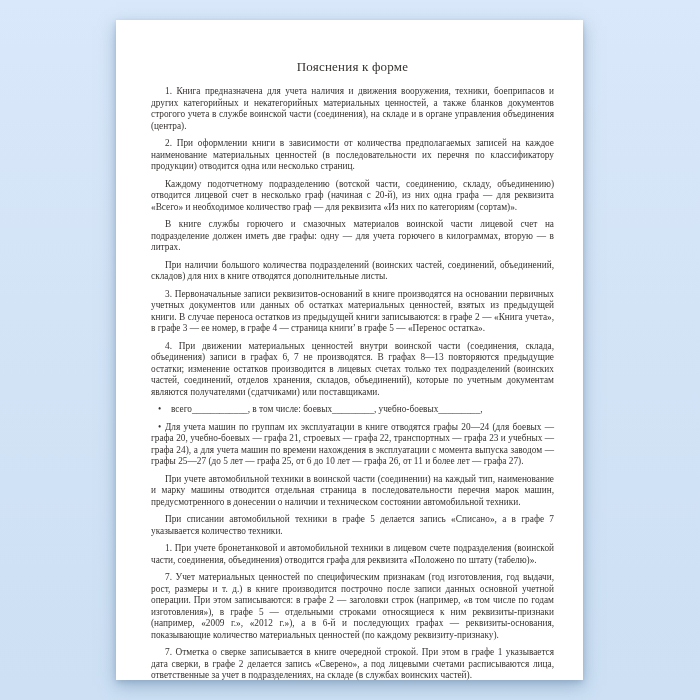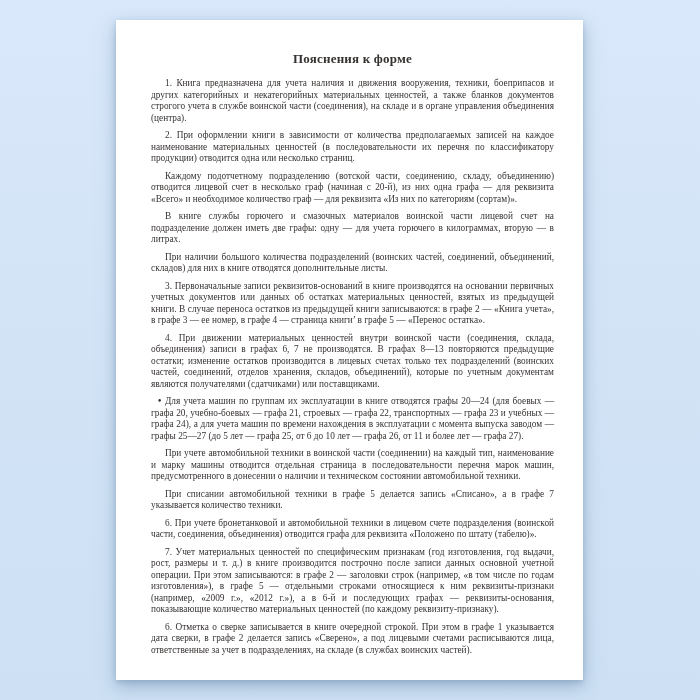--- a/index.html
+++ b/index.html
@@ -17,25 +17,25 @@
     position: absolute;
     left: 116px; top: 20px;
     width: 467px; height: 660px;
     box-sizing: border-box;
     background: #ffffff;
     box-shadow: 0 6px 16px rgba(108, 140, 173, 0.55),
                 0 2px 5px rgba(108, 140, 173, 0.35);
     padding: 27px 23px 0 29px;
   }
   .doc-title {
-    margin: 4px 0 11px 0;
+    margin: 12px 0 11px 0;
     text-align: center;
     font-size: 13px;
     line-height: 16px;
-    font-weight: bold;
+    font-weight: normal;
     color: var(--ink);
     letter-spacing: 0.2px;
   }
   .doc-body {
     font-size: 9.3px;
     line-height: 11.5px;
     color: var(--ink);
     text-align: justify;
     hyphens: auto;
     -webkit-hyphens: auto;
@@ -61,22 +61,22 @@
 <div class="paper" style="background: rgb(255, 255, 255);">
   <h1 class="doc-title">Пояснения к форме</h1>
   <div class="doc-body">
       <p class="para"><span>1. Книга предназначена для учета наличия и движения вооружения, техники, боеприпасов и других категорийных и некатегорийных материальных ценностей, а также бланков документов строгого учета в службе воинской части (соединения), на складе и в органе управления объединения (центра).</span></p>
       <p class="para"><span>2. При оформлении книги в зависимости от количества предполагаемых записей на каждое наименование материальных ценностей (в последовательности их перечня по классификатору продукции) отводится одна или несколько страниц.</span></p>
       <p class="para"><span>Каждому подотчетному подразделению (вотской части, соединению, складу, объединению) отводится лицевой счет в несколько граф (начиная с 20-й), из них одна графа — для реквизита «Всего» и необходимое количество граф — для реквизита «Из них по категориям (сортам)».</span></p>
       <p class="para"><span>В книге службы горючего и смазочных материалов воинской части лицевой счет на подразделение должен иметь две графы: одну — для учета горючего в килограммах, вторую — в литрах.</span></p>
       <p class="para"><span>При наличии большого количества подразделений (воинских частей, соединений, объединений, складов) для них в книге отводятся дополнительные листы.</span></p>
       <p class="para"><span>3. Первоначальные записи реквизитов-оснований в книге производятся на основании первичных учетных документов или данных об остатках материальных ценностей, взятых из предыдущей книги. В случае переноса остатков из предыдущей книги записываются: в графе 2 — «Книга учета», в графе 3 — ее номер, в графе 4 — страница книги’ в графе 5 — «Перенос остатка».</span></p>
       <p class="para"><span>4. При движении материальных ценностей внутри воинской части (соединения, склада, объединения) записи в графах 6, 7 не производятся. В графах 8—13 повторяются предыдущие остатки; изменение остатков производится в лицевых счетах только тех подразделений (воинских частей, соединений, отделов хранения, складов, объединений), которые по учетным документам являются получателями (сдатчиками) или поставщиками.</span></p>
-      <p class="para bullet"><span class="marker">•</span></p>
+      <p class="para bullet"><span class="marker">•</span><span>всего____________, в том числе: боевых_________, учебно-боевых_________,</span></p>
       <p class="para bullet"><span class="marker">•</span></p>
       <p class="para"><span>Для учета машин по группам их эксплуатации в книге отводятся графы 20—24 (для боевых — графа 20, учебно-боевых — графа 21, строевых — графа 22, транспортных — графа 23 и учебных — графа 24), а для учета машин по времени нахождения в эксплуатации с момента выпуска заводом — графы 25—27 (до 5 лет — графа 25, от 6 до 10 лет — графа 26, от 11 и более лет — графа 27).</span></p>
       <p class="para"><span>При учете автомобильной техники в воинской части (соединении) на каждый тип, наименование и марку машины отводится отдельная страница в последовательности перечня марок машин, предусмотренного в донесении о наличии и техническом состоянии автомобильной техники.</span></p>
       <p class="para"><span>При списании автомобильной техники в графе 5 делается запись «Списано», а в графе 7 указывается количество техники.</span></p>
-      <p class="para"><span>6. При учете бронетанковой и автомобильной техники в лицевом счете подразделения (воинской части, соединения, объединения) отводится графа для реквизита «Положено по штату (табелю)».</span></p>
+      <p class="para"><span>1. При учете бронетанковой и автомобильной техники в лицевом счете подразделения (воинской части, соединения, объединения) отводится графа для реквизита «Положено по штату (табелю)».</span></p>
       <p class="para"><span>7. Учет материальных ценностей по специфическим признакам (год изготовления, год выдачи, рост, размеры и т. д.) в книге производится построчно после записи данных основной учетной операции. При этом записываются: в графе 2 — заголовки строк (например, «в том числе по годам изготовления»), в графе 5 — отдельными строками относящиеся к ним реквизиты-признаки (например, «2009 г.», «2012 г.»), а в 6-й и последующих графах — реквизиты-основания, показывающие количество материальных ценностей (по каждому реквизиту-признаку).</span></p>
-      <p class="para"><span>6. Отметка о сверке записывается в книге очередной строкой. При этом в графе 1 указывается дата сверки, в графе 2 делается запись «Сверено», а под лицевыми счетами расписываются лица, ответственные за учет в подразделениях, на складе (в службах воинских частей).</span></p>
+      <p class="para"><span>7. Отметка о сверке записывается в книге очередной строкой. При этом в графе 1 указывается дата сверки, в графе 2 делается запись «Сверено», а под лицевыми счетами расписываются лица, ответственные за учет в подразделениях, на складе (в службах воинских частей).</span></p>
     </div>
 </div>
 
 </body></html>

